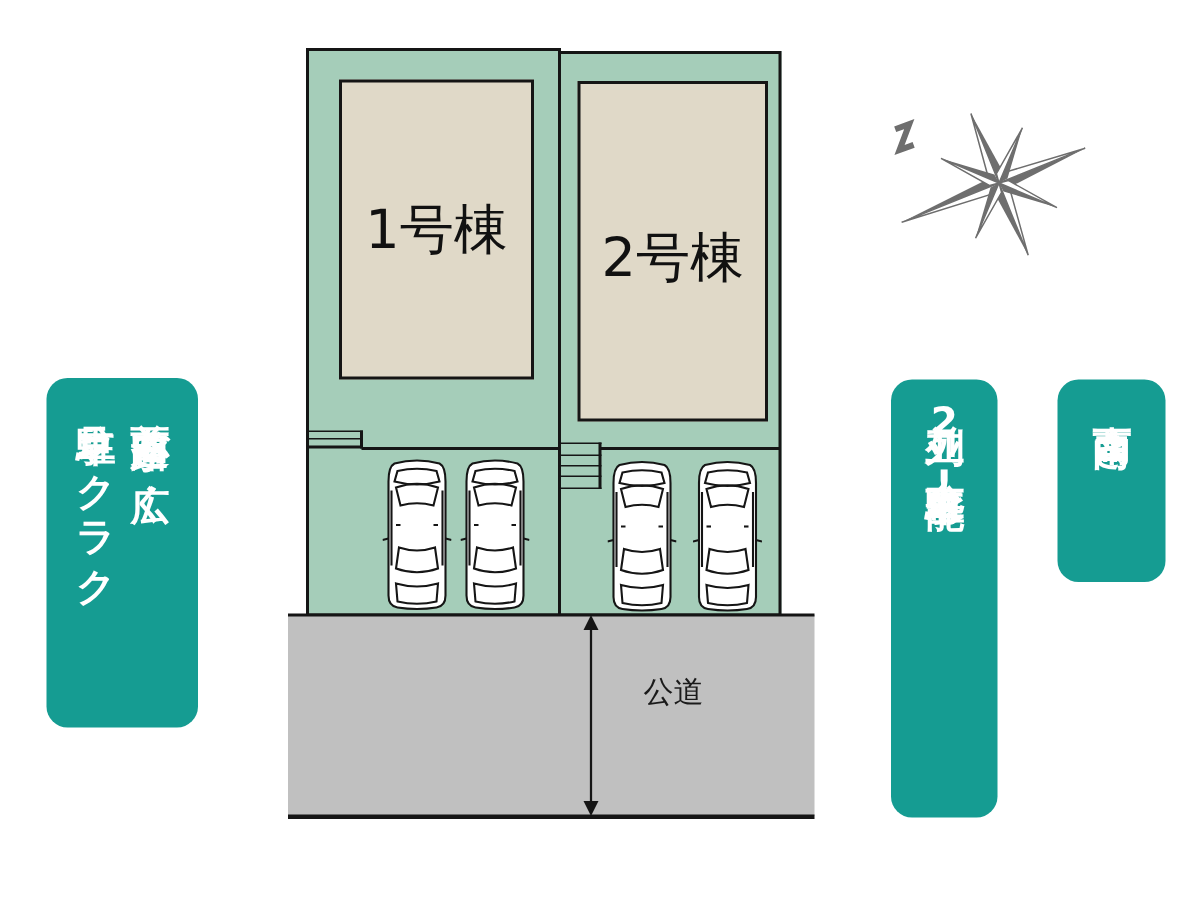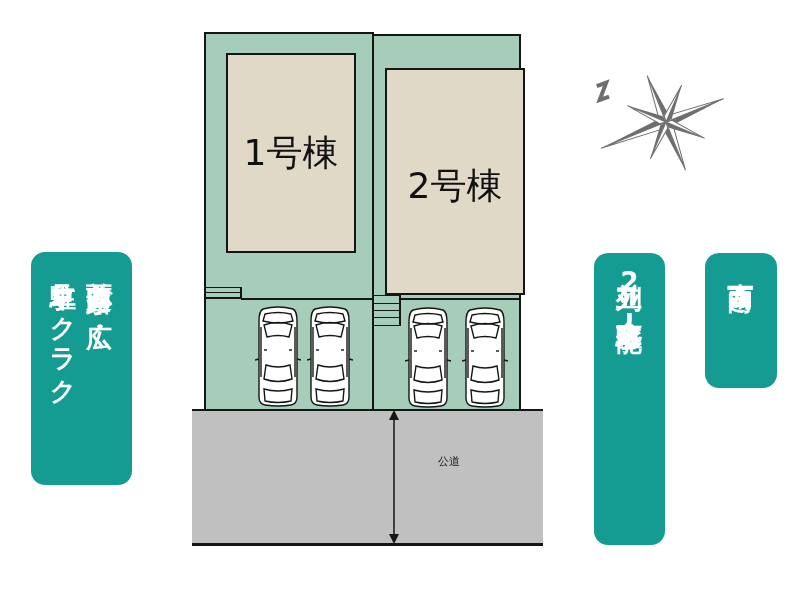--- a/index.html
+++ b/index.html
@@ -20,21 +20,21 @@
       box-sizing: border-box;
       display: flex; align-items: center; justify-content: center;
     }
     .building-label {
       font-size: 36px; color: #111; letter-spacing: 0px; font-weight: normal;
       white-space: nowrap;
     }
     .hline { background: #151515; height: 2px; }
     .road { background: #c0c0c0; }
     .road-label {
-      font-size: 11px; color: #1a1a1a; text-align: center; line-height: 22px;
+      font-size: 20px; color: #1a1a1a; text-align: center; line-height: 22px; font-family: Liberation Serif, serif;
     }
     .badge {
       background: #159c92;
       border-radius: 14px;
       color: #ffffff;
       box-sizing: border-box;
       display: flex; flex-direction: row-reverse; justify-content: center;
       padding-top: 10px;
     }
     .vcol {
@@ -51,21 +51,21 @@
 <div>
 
   <div class="abs lot" style="left:204px; top:32px; width:170px; height:379px;"></div>
 
   <div class="abs lot" style="left:372px; top:34px; width:149px; height:377px;"></div>
 
   <div class="abs building" style="left:226px; top:53px; width:130px; height:200px;">
     <span class="building-label">1号棟</span>
   </div>
 
-  <div class="abs building" style="left:385px; top:68px; width:140px; height:227px; padding-top:10px;">
+  <div class="abs building" style="left:385px; top:54px; width:127px; height:227px; padding-top:10px;">
     <span class="building-label">2号棟</span>
   </div>
 
   <div class="abs hline" style="left:241px; top:298px; width:132px;"></div>
   <div class="abs" style="left:205px; top:287px; width:37px; height:12px; border-right:2px solid #151515; box-sizing:border-box;">
     <div class="abs hline" style="left:0; top:0; width:37px; height:1px;"></div>
     <div class="abs hline" style="left:0; top:5px; width:37px; height:1px;"></div>
     <div class="abs hline" style="left:0; top:10px; width:37px; height:2px;"></div>
   </div>
 

